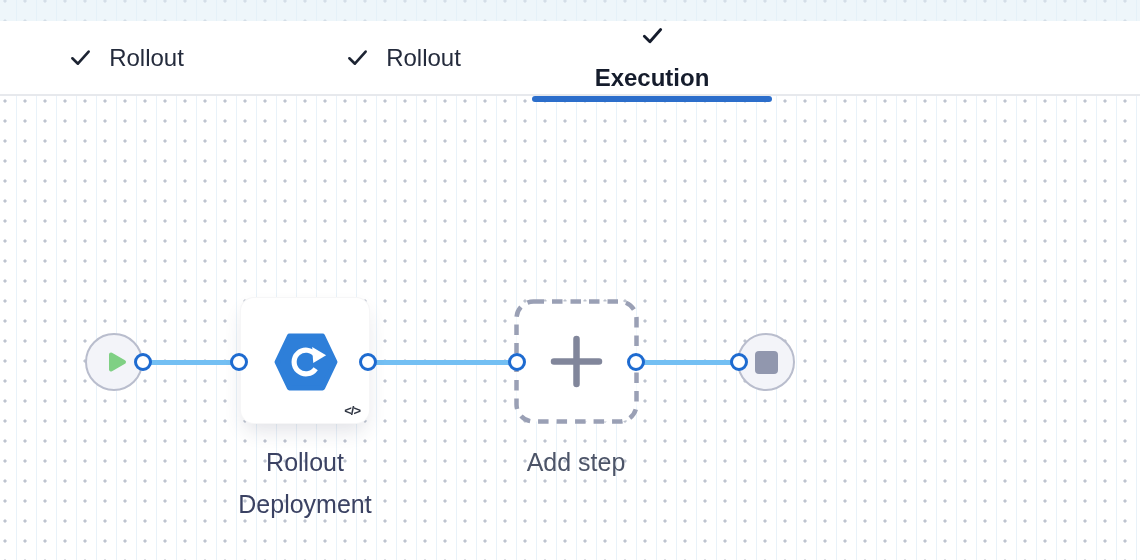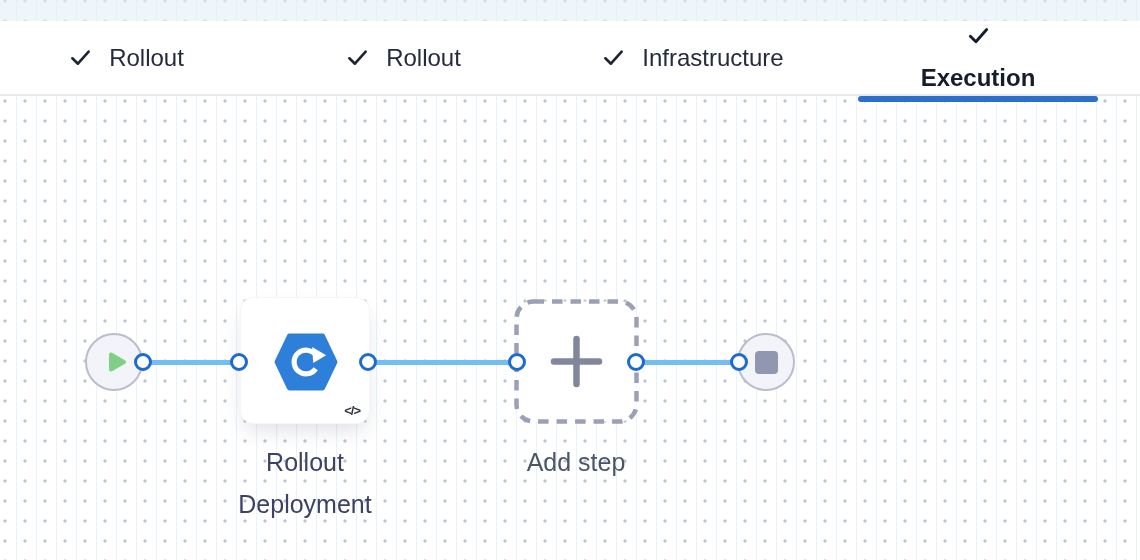--- a/index.html
+++ b/index.html
@@ -135,26 +135,20 @@
         <path d="M3.5 12.8 L9.3 18.5 L20.5 5.8" fill="none" stroke="#1d2433" stroke-width="2.7" stroke-linecap="round" stroke-linejoin="round"></path>
       </svg>
       <span>Rollout</span>
     </div>
     <div class="tab t2">
       <svg class="check" viewBox="0 0 24 24">
         <path d="M3.5 12.8 L9.3 18.5 L20.5 5.8" fill="none" stroke="#1d2433" stroke-width="2.7" stroke-linecap="round" stroke-linejoin="round"></path>
       </svg>
       <span>Rollout</span>
     </div>
-    <div class="tab t3">
-      <svg class="check" viewBox="0 0 24 24">
-        <path d="M3.5 12.8 L9.3 18.5 L20.5 5.8" fill="none" stroke="#1d2433" stroke-width="2.7" stroke-linecap="round" stroke-linejoin="round"></path>
-      </svg>
-      <span>Infrastructure</span>
-    </div>
     <div class="tab t4">
       <svg class="check" viewBox="0 0 24 24">
         <path d="M3.5 12.8 L9.3 18.5 L20.5 5.8" fill="none" stroke="#151c2c" stroke-width="3" stroke-linecap="round" stroke-linejoin="round"></path>
       </svg>
       <span>Execution</span>
       <div class="active-underline"></div>
     </div>
   </header>
 </div>
 

